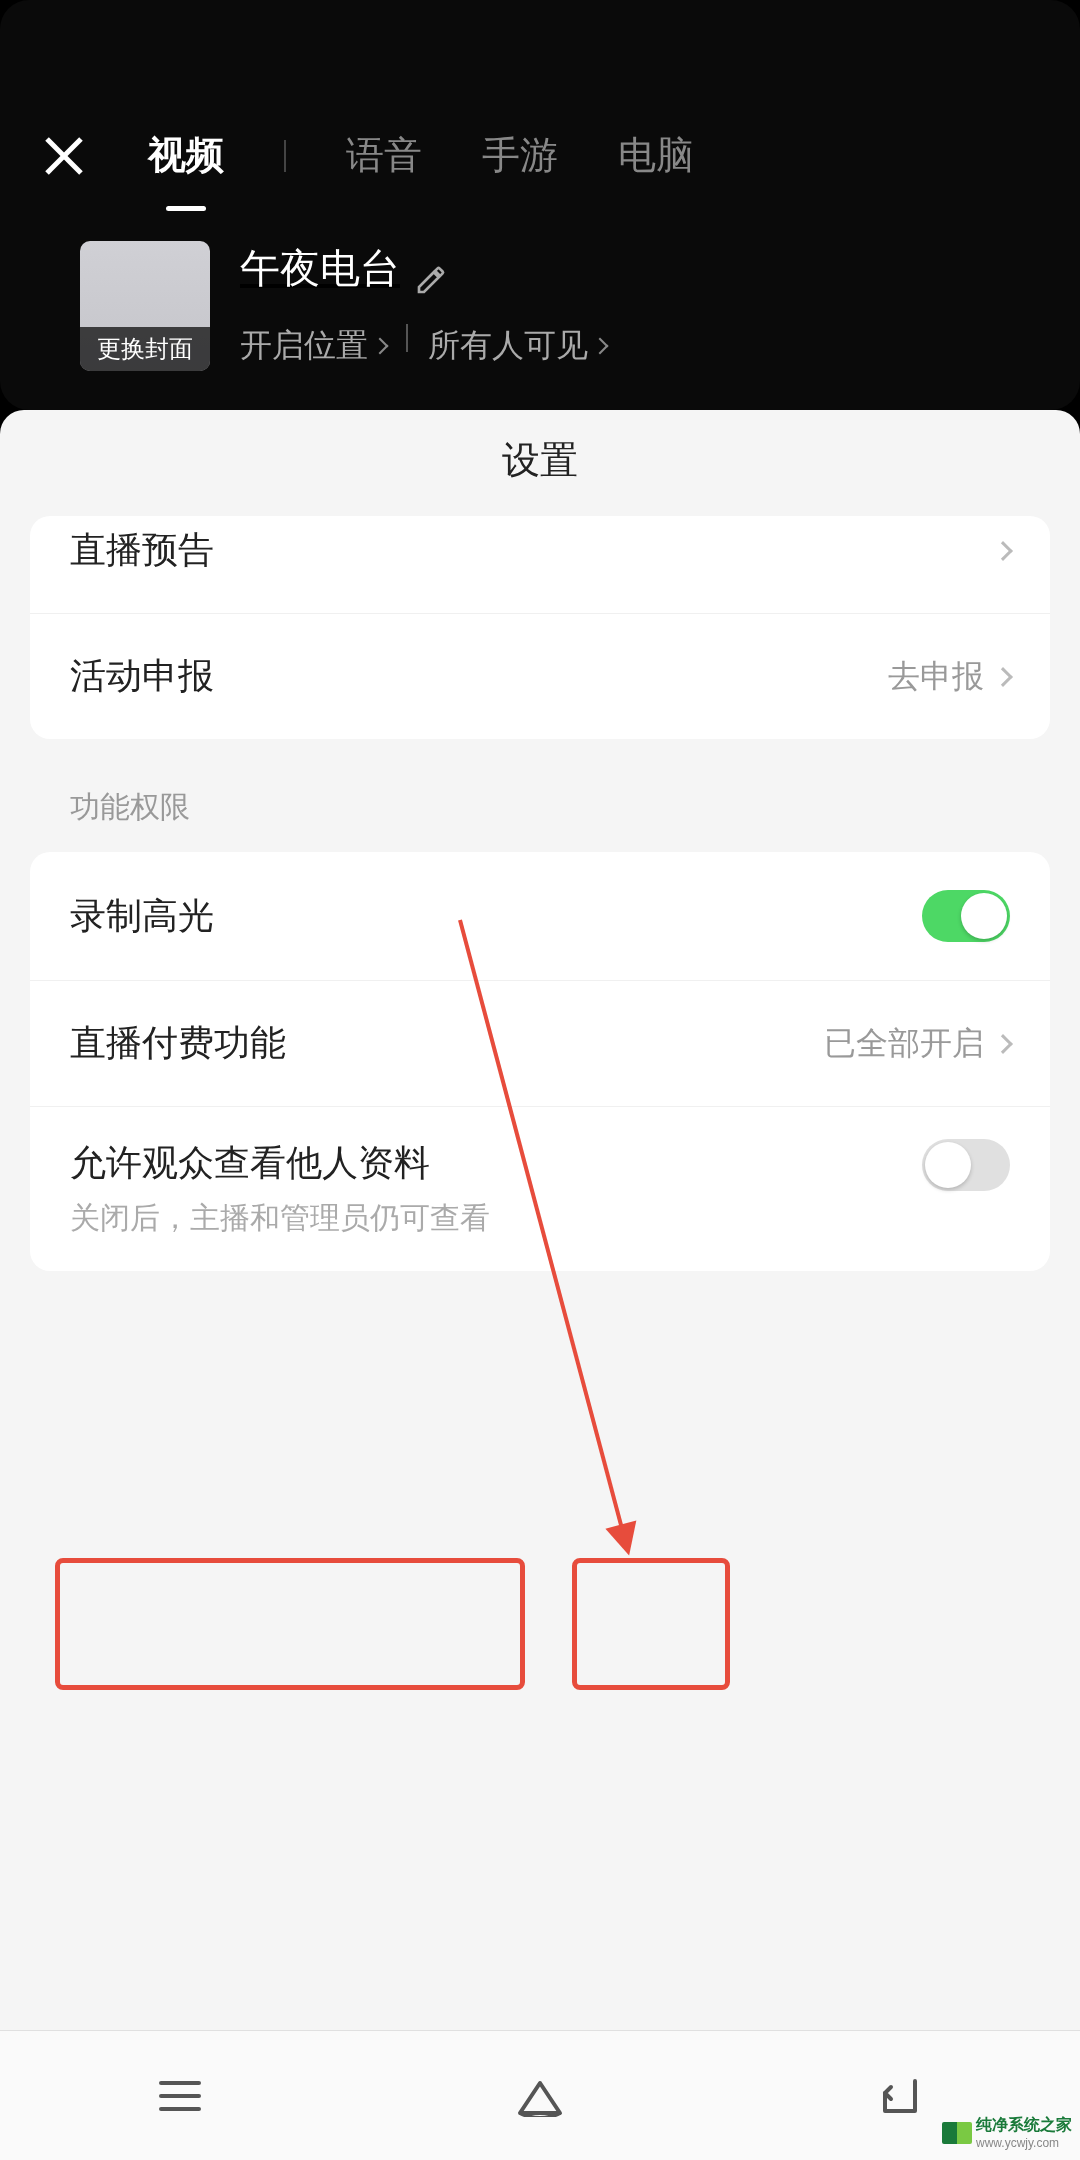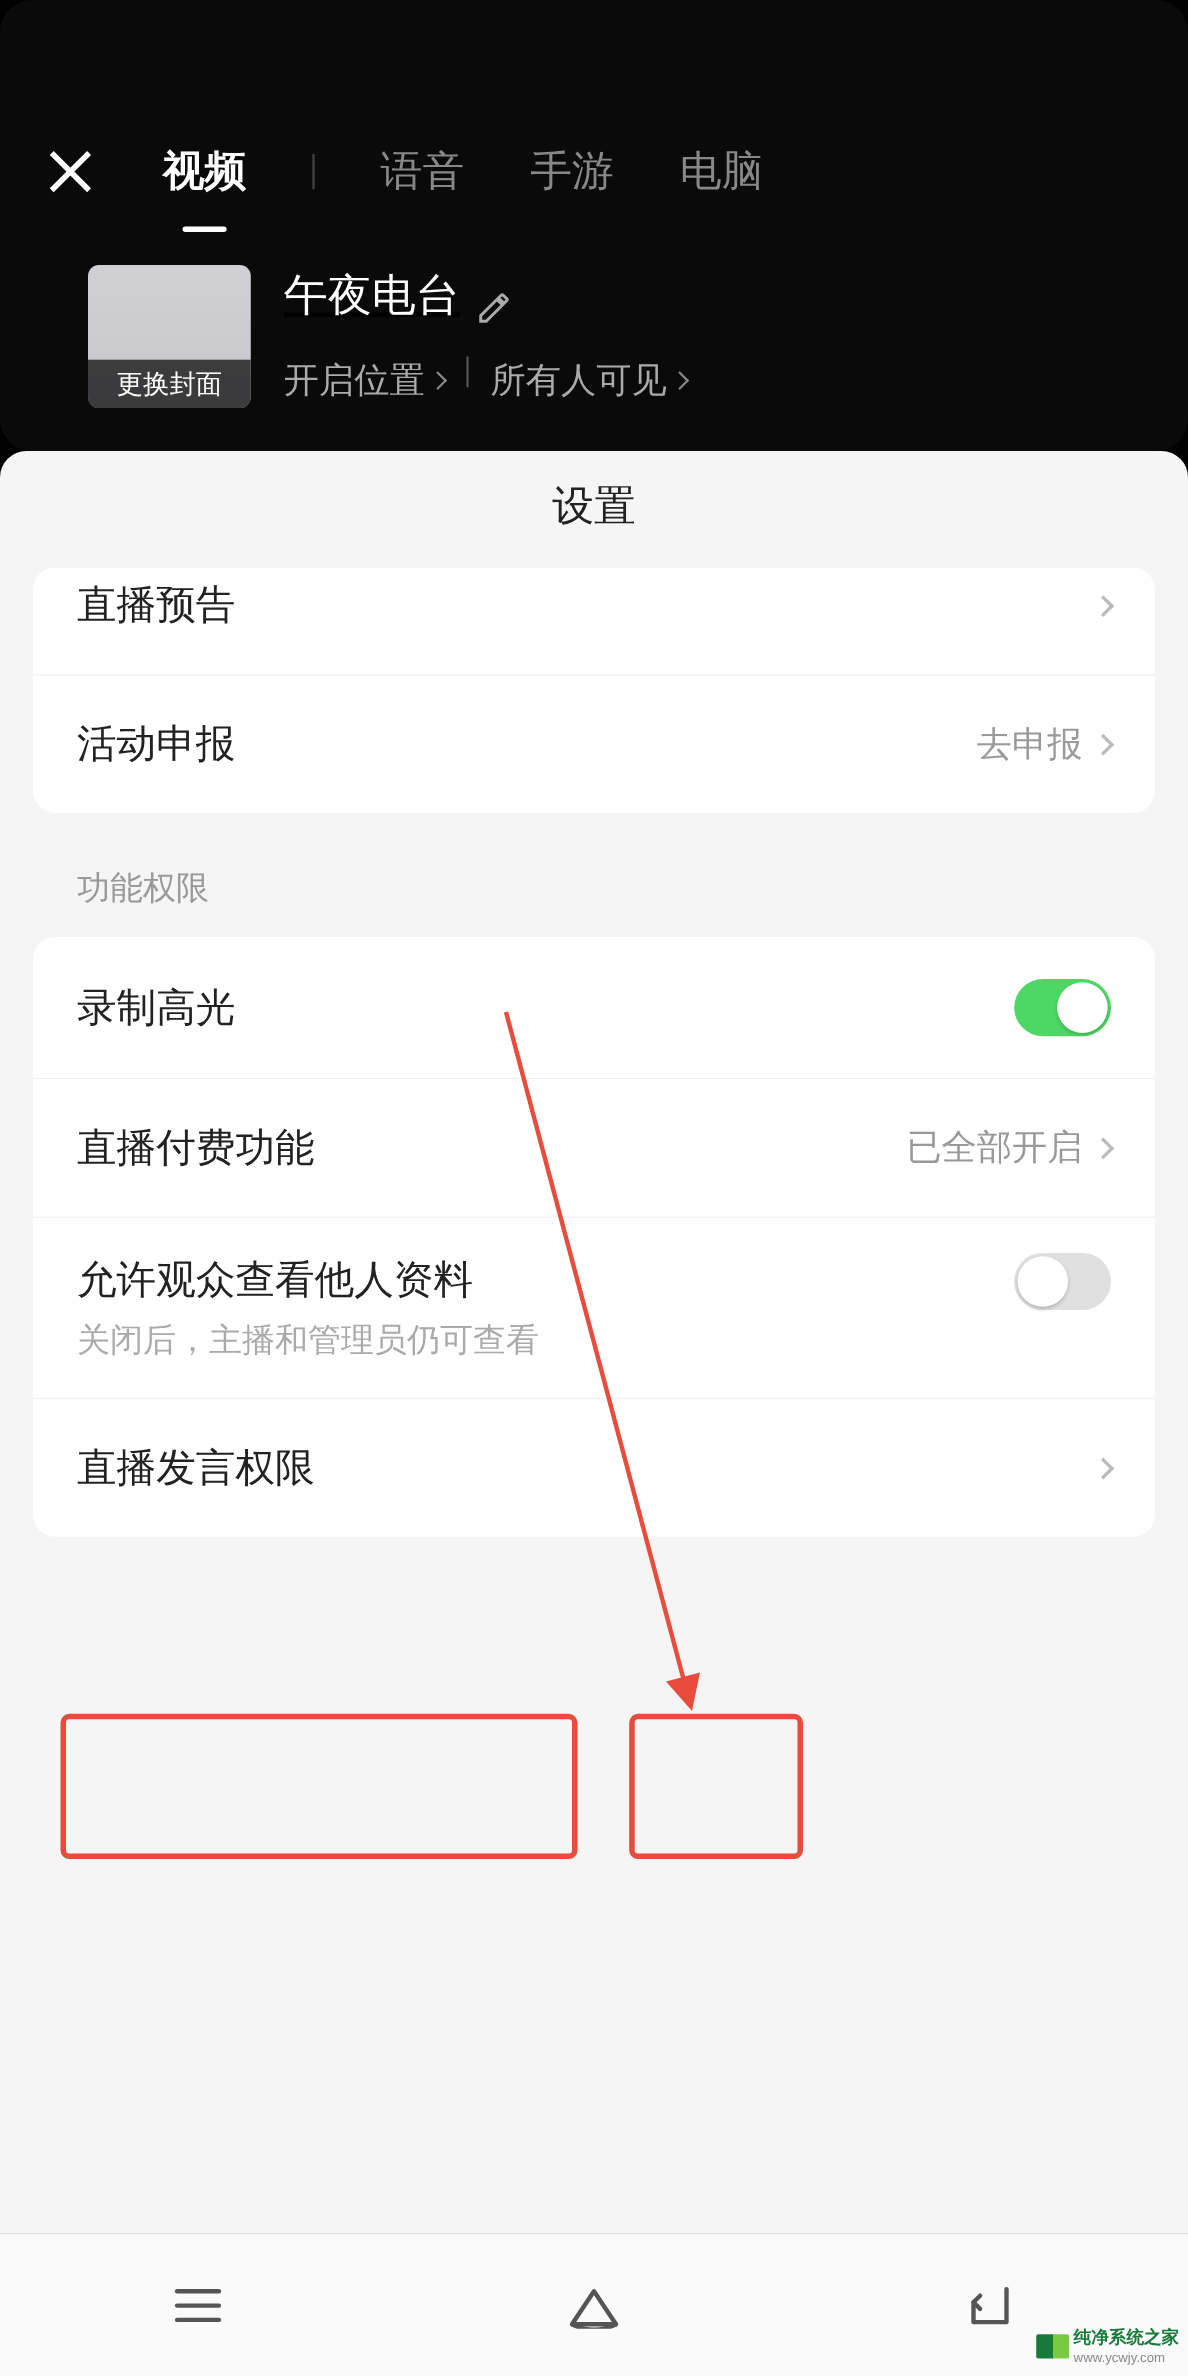--- a/index.html
+++ b/index.html
@@ -15,21 +15,21 @@
     .close-icon::after { transform: translate(-50%, -50%) rotate(-45deg); }
     
     .tabs { display: flex; gap: 60px; align-items: center; }
     .tab { color: #888; font-size: 38px; padding: 10px 0; cursor: pointer; }
     .tab.active { color: #fff; font-weight: 600; position: relative; }
     .tab.active::after { content: ''; position: absolute; bottom: -20px; left: 50%; transform: translateX(-50%); width: 40px; height: 5px; background: #fff; border-radius: 3px; }
     .tab-divider { width: 2px; height: 32px; background: #444; }
     
     .stream-info { display: flex; align-items: flex-start; padding: 50px 40px 0 80px; gap: 30px; }
     
-    .cover-img { width: 148px; height: 130px; background: linear-gradient(to bottom, #d0d0d5 0%, #c5c5ca 100%); border-radius: 10px; position: relative; overflow: hidden; cursor: pointer; font-family: Liberation Serif, serif; }
+    .cover-img { width: 130px; height: 130px; background: linear-gradient(to bottom, #d0d0d5 0%, #c5c5ca 100%); border-radius: 10px; position: relative; overflow: hidden; cursor: pointer; font-family: Liberation Serif, serif; }
     .cover-label { position: absolute; bottom: 0; left: 0; right: 0; background: rgba(0,0,0,0.7); color: #fff; font-size: 24px; text-align: center; padding: 6px 0; }
     
     .stream-details { flex: 1; }
     .stream-title-row { display: flex; align-items: flex-end; gap: 15px; margin-bottom: 28px; text-decoration: underline; }
     .stream-title { color: #fff; font-size: 40px; font-weight: 500; }
     .edit-icon { width: 32px; height: 32px; }
     .edit-icon svg { stroke: #aaa; }
     
     .stream-meta { display: flex; align-items: flex-start; gap: 20px; }
     .meta-item { color: #aaa; font-size: 32px; display: flex; align-items: center; gap: 6px; cursor: pointer; }
@@ -162,26 +162,20 @@
       </div>
       <div class="settings-row row-multi" style="align-items:flex-start">
         <div>
           <div class="row-label">允许观众查看他人资料</div>
           <div class="row-sub">关闭后，主播和管理员仍可查看</div>
         </div>
         <div class="toggle off">
           <div class="toggle-knob"></div>
         </div>
       </div>
-      <div class="settings-row">
-        <span class="row-label">直播发言权限</span>
-        <div class="row-right">
-          <span class="chevron-right"></span>
-        </div>
-      </div>
     </div>
   </div>
 
   <div class="highlight-box-1"></div>
   <div class="highlight-box-2"></div>
 
   <svg class="arrow-svg" width="250" height="670">
     <defs>
       <marker id="arrowhead" markerWidth="12" markerHeight="12" refX="6" refY="6" orient="auto">
         <path d="M2,2 L10,6 L2,10 Z" fill="#e74c3c"></path>

